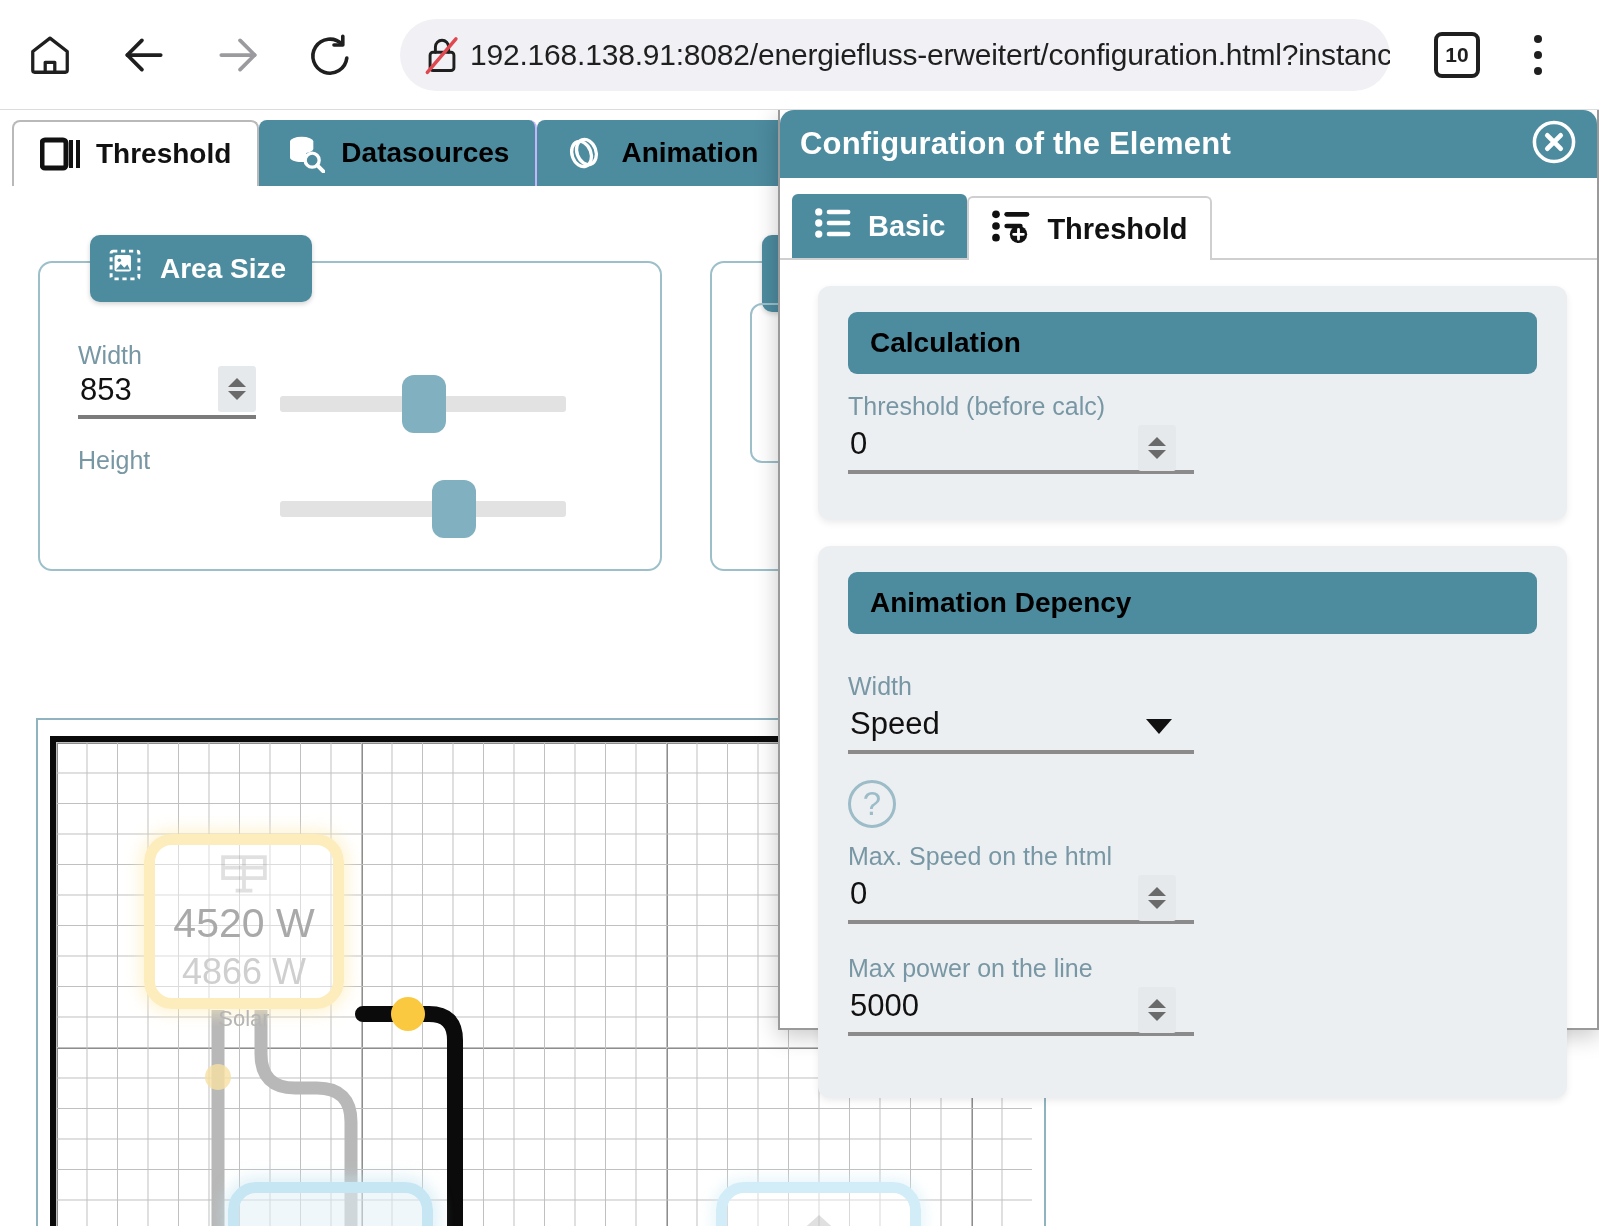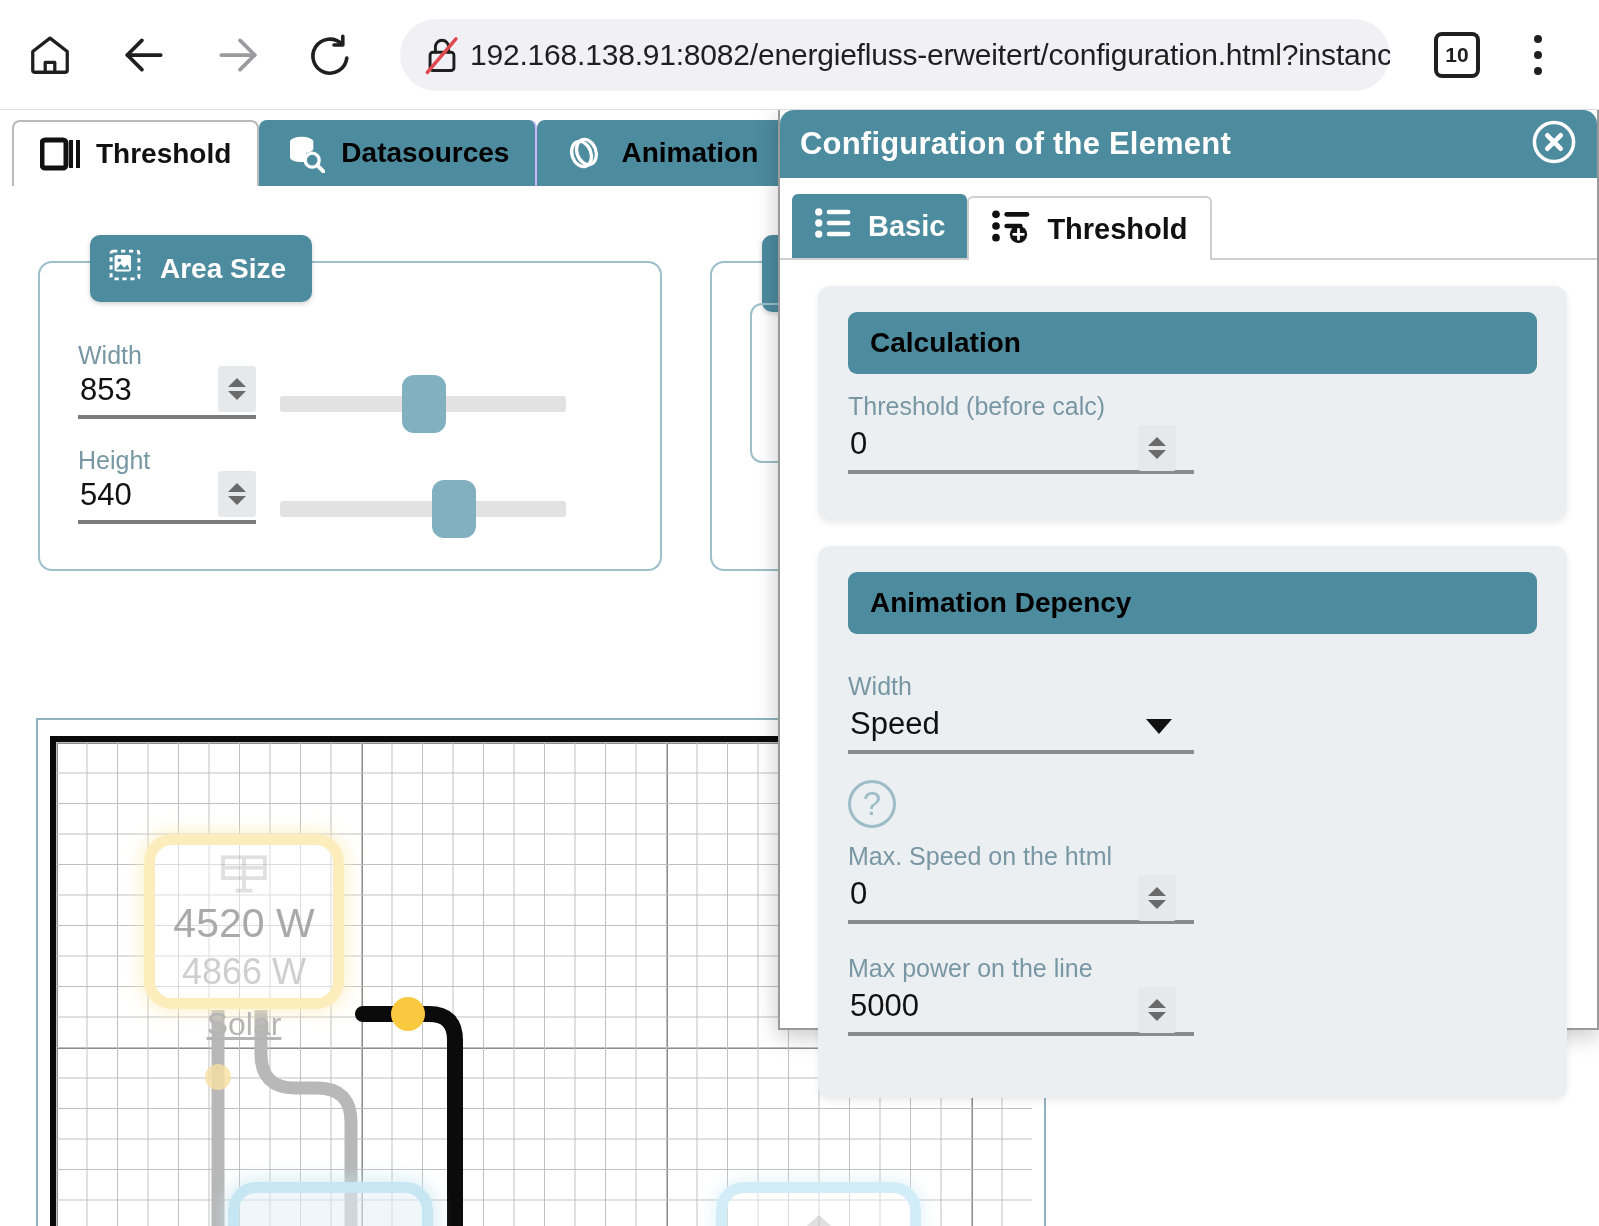--- a/index.html
+++ b/index.html
@@ -179,21 +179,21 @@
   .node {
     position:absolute;
     border-radius: 28px;
     display:flex;flex-direction:column;align-items:center;
     text-align:center;
   }
   .node .ico { opacity:.30; }
   .node .v1 { font-size:41px; color:#a9a9a9; line-height:1; }
   .node .v2 { font-size:36px; color:#cfcfcf; line-height:1; margin-top:10px;}
   .node .pct{ font-size:21px; color:#9aa7ad; line-height:1; }
-  .node .nm { font-size:32px; color:#b5b5b5;text-decoration:underline; }
+  .node .nm { font-size:22px; color:#b5b5b5; }
 
   #solar-node {
     left:88px; top:92px; width:200px; height:175px;
     border: 11px solid #fdedbc;
     background: rgba(255,255,255,.45);
     box-shadow: 0 0 14px 6px rgba(253,237,188,.55);
   }
   #battery-node {
     left:172px; top:440px; width:205px; height:220px;
     border: 11px solid #c5e6f2;
@@ -410,27 +410,20 @@
           </div>
         </div>
       </div>
       <div class="slider" style="position:absolute;left:240px;top:118px;">
         <div class="track"></div>
         <div class="thumb" style="left:122px;top:-6px;"></div>
       </div>
 
       <div style="position:absolute;left:38px;top:183px;">
         <div class="field-label">Height</div>
-        <div class="num-row" style="width:178px;">
-          <input class="num-input" style="width: 178px;" value="540">
-          <div class="spinner" style="right:0;bottom:7px;">
-            <span class="up"></span>
-              <span class="dn"></span>
-          </div>
-        </div>
       </div>
       <div class="slider" style="position:absolute;left:240px;top:223px;">
         <div class="track"></div>
         <div class="thumb" style="left:152px;top:-6px;"></div>
       </div>
     </div>
 
     <div class="card" id="second-card" style="left:710px; top:75px; width:330px; height:310px;">
       <div class="card-title" style="padding-right:40px;">
         <span>

